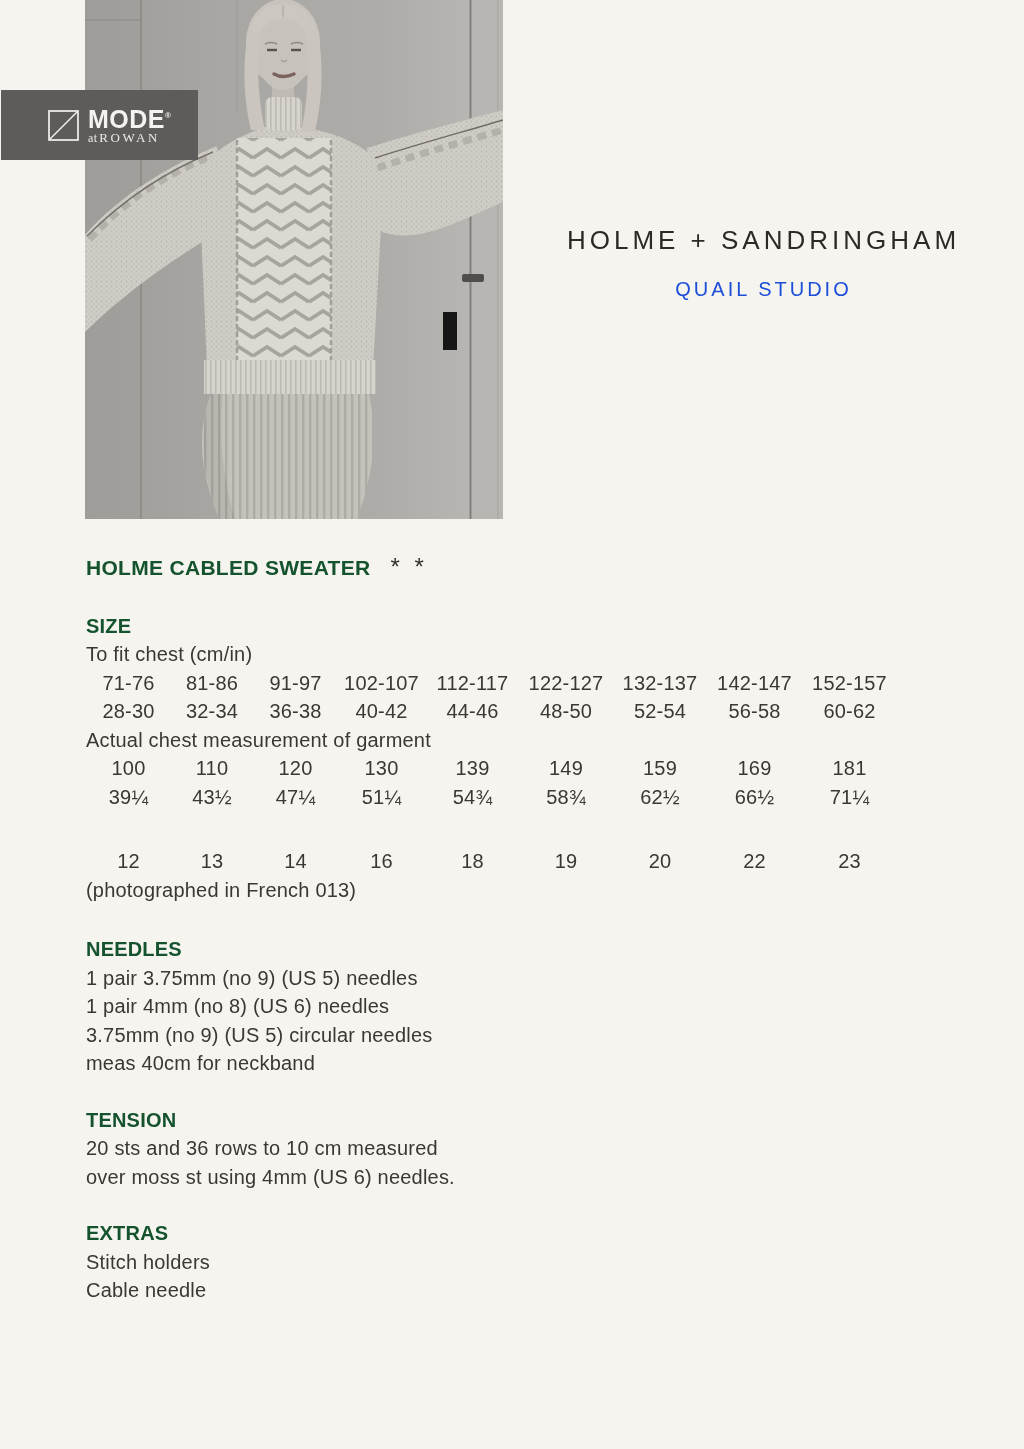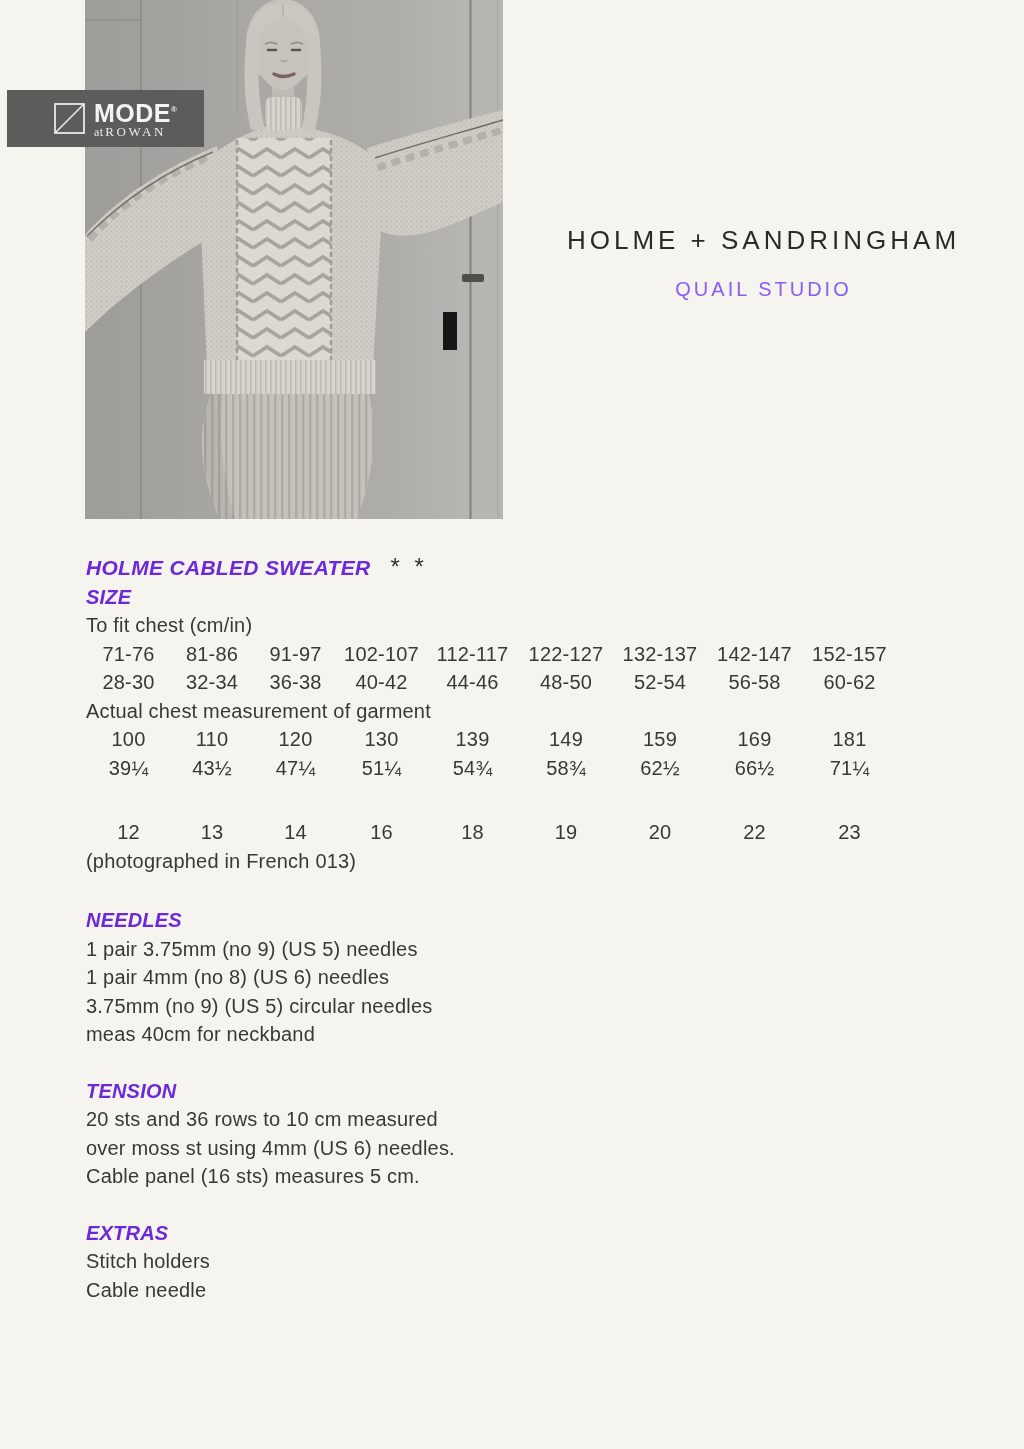--- a/index.html
+++ b/index.html
@@ -4,42 +4,42 @@
 <style>
   html,body{margin:0;padding:0;}
   .page{position:relative;width:1024px;height:1449px;background:#f5f4ef;overflow:hidden;
         font-family:"Liberation Sans", sans-serif;}
 
   
   .photo{position:absolute;left:85px;top:0;width:418px;height:519px;z-index:1;}
   .photo svg{display:block;}
 
   
-  .logo-band{position:absolute;left:7px;top:90px;width:197px;height:57px;background:#5d5c5a;
+  .logo-band{position:absolute;left:1px;top:90px;width:197px;height:70px;background:#5d5c5a;
              z-index:3;display:flex;align-items:center;padding-left:47px;box-sizing:border-box;}
   .logo-icon{width:31px;height:31px;margin-right:9px;flex:0 0 auto;}
   .logo-text{display:flex;flex-direction:column;}
   .logo-brand{color:#f4f3f0;font-size:25px;font-weight:700;letter-spacing:.5px;line-height:22px;}
   .logo-brand .reg{font-size:8px;vertical-align:10px;letter-spacing:0;}
   .logo-sub{font-family:"Liberation Serif", serif;color:#edebe8;font-size:13px;
             letter-spacing:2.6px;line-height:14px;margin-top:1px;}
   .logo-sub .at{font-size:12px;letter-spacing:.3px;margin-right:2px;}
 
   
   .header{position:absolute;left:503px;top:224px;width:521px;text-align:center;z-index:2;}
   .title{font-size:26px;letter-spacing:4px;color:#2b2a27;font-weight:400;line-height:32px;white-space:nowrap;}
-  .subtitle{margin-top:22px;font-size:20px;letter-spacing:3px;color:#8b5cf6;font-weight:400;}
+  .subtitle{margin-top:22px;font-size:20px;letter-spacing:3px;color:#1d4ed8;font-weight:400;}
 
   
   .content{position:absolute;left:86px;top:553px;width:840px;font-size:20px;line-height:28.5px;
            color:#3a3833;letter-spacing:.2px;z-index:2;}
-  .h{font-weight:700;color:#6d28d9;font-style:italic;}
+  .h{font-weight:700;color:#14532d;}
   .name-line .h{font-size:21px;letter-spacing:.3px;}
   .name-line .stars{font-size:24px;letter-spacing:4px;margin-left:20px;color:#32312d;font-weight:400;}
-  .sec-size{}
+  .sec-size{margin-top:29px;}
   .sec-yarn{margin-top:36px;}
   .sec-needles{margin-top:31px;}
   .sec-tension{margin-top:28px;}
   .sec-extras{margin-top:28px;}
   .num-row{display:grid;grid-template-columns:83px 84px 83px 89px 93px 94px 94px 95px 95px;margin-left:1px;}
   .num-row span{text-align:center;}
 </style>
 </head>
 <body>
 
@@ -219,21 +219,20 @@
       <div>1 pair 3.75mm (no 9) (US 5) needles</div>
       <div>1 pair 4mm (no 8) (US 6) needles</div>
       <div>3.75mm (no 9) (US 5) circular needles</div>
       <div>meas 40cm for neckband</div>
     </div>
 
     <div class="sec-tension">
       <div class="h">TENSION</div>
       <div>20 sts and 36 rows to 10 cm measured</div>
       <div>over moss st using 4mm (US 6) needles.</div>
-      <div>Cable panel (16 sts) measures 5 cm.</div>
     </div>
 
     <div class="sec-extras">
       <div class="h">EXTRAS</div>
       <div>Stitch holders</div>
       <div>Cable needle</div>
     </div>
 
   </div>
 </div>

